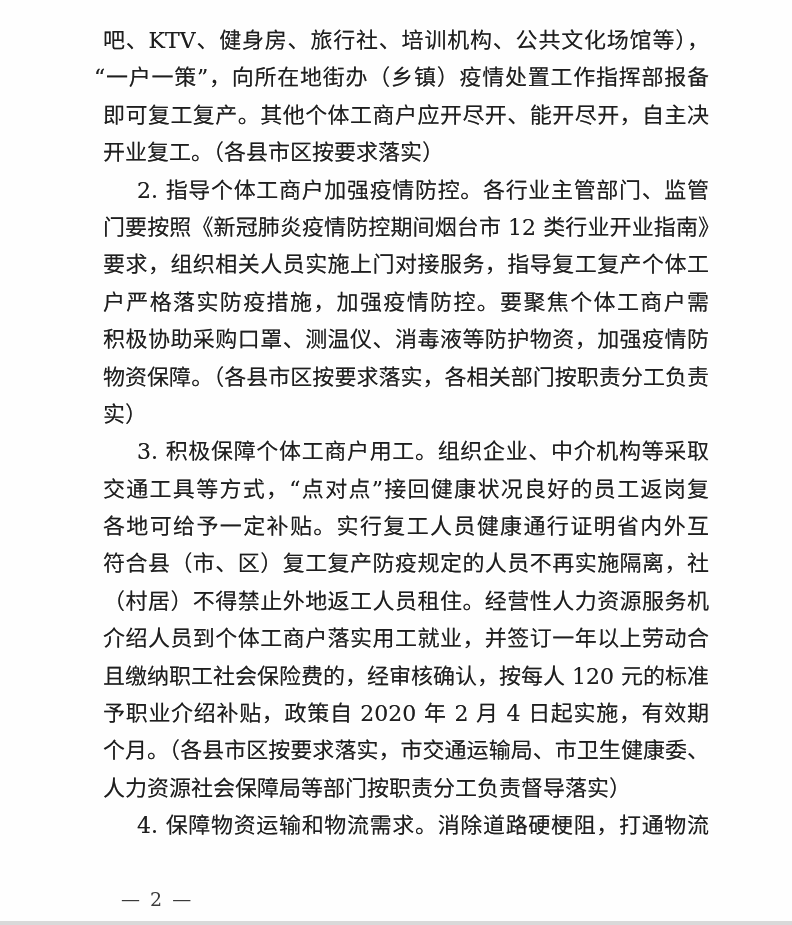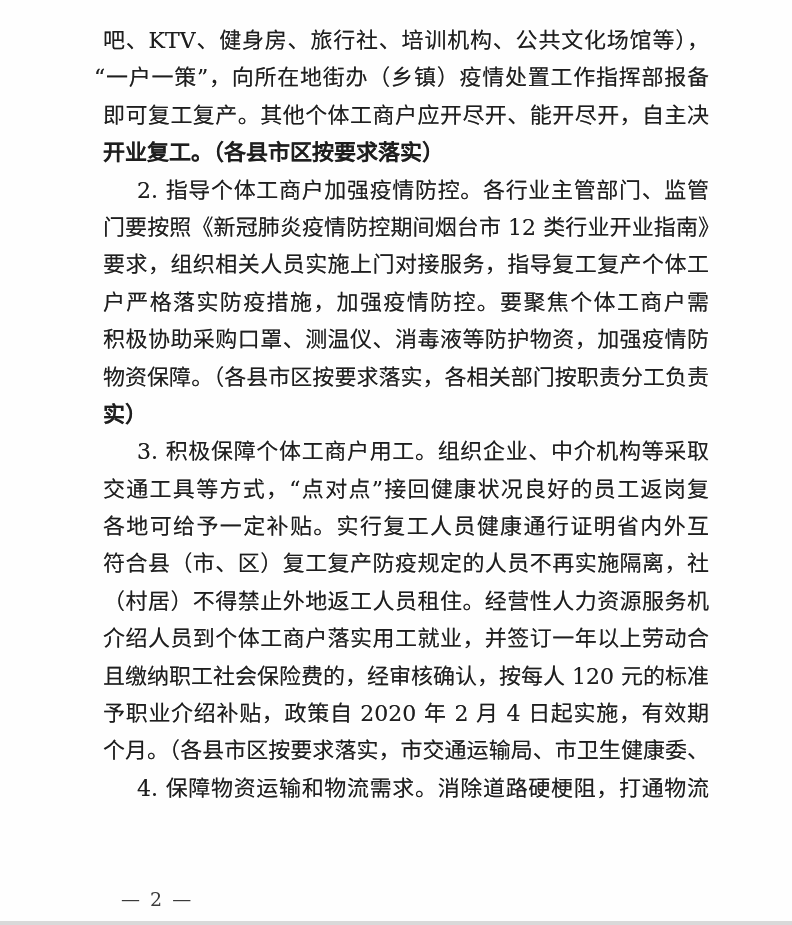--- a/index.html
+++ b/index.html
@@ -33,21 +33,20 @@
     font-size: 22px;
     color: #1e1e1e;
     text-shadow: 0 0 0.5px rgba(30,30,30,0.55);
     text-align: justify;
     text-align-last: justify;
     overflow: hidden;
   }
   .line.short {
     text-align: center;
     text-align-last: left;
-    font-weight: bold;
   }
   .line.indent {
     text-indent: 34px;
   }
   .line.hang {
     margin-left: -9px;
     width: 615px;
   }
   .page-number {
     position: absolute;
@@ -87,20 +86,21 @@
     <p class="line short">实）</p>
     <p class="line indent">3. 积极保障个体工商户用工。组织企业、中介机构等采取包</p>
     <p class="line">交通工具等方式，“点对点”接回健康状况良好的员工返岗复工，</p>
     <p class="line">各地可给予一定补贴。实行复工人员健康通行证明省内外互认，</p>
     <p class="line">符合县（市、区）复工复产防疫规定的人员不再实施隔离，社区</p>
     <p class="line">（村居）不得禁止外地返工人员租住。经营性人力资源服务机构</p>
     <p class="line">介绍人员到个体工商户落实用工就业，并签订一年以上劳动合同</p>
     <p class="line">且缴纳职工社会保险费的，经审核确认，按每人 120 元的标准给</p>
     <p class="line">予职业介绍补贴，政策自 2020 年 2 月 4 日起实施，有效期暂定 3</p>
     <p class="line">个月。（各县市区按要求落实，市交通运输局、市卫生健康委、市</p>
+    <p class="line short">人力资源社会保障局等部门按职责分工负责督导落实）</p>
     <p class="line indent">4. 保障物资运输和物流需求。消除道路硬梗阻，打通物流通</p>
   </main>
 
   <div class="page-number">— 2 —</div>
 
   <div class="scan-edge"></div>
 
 </div>
 
 </body></html>

